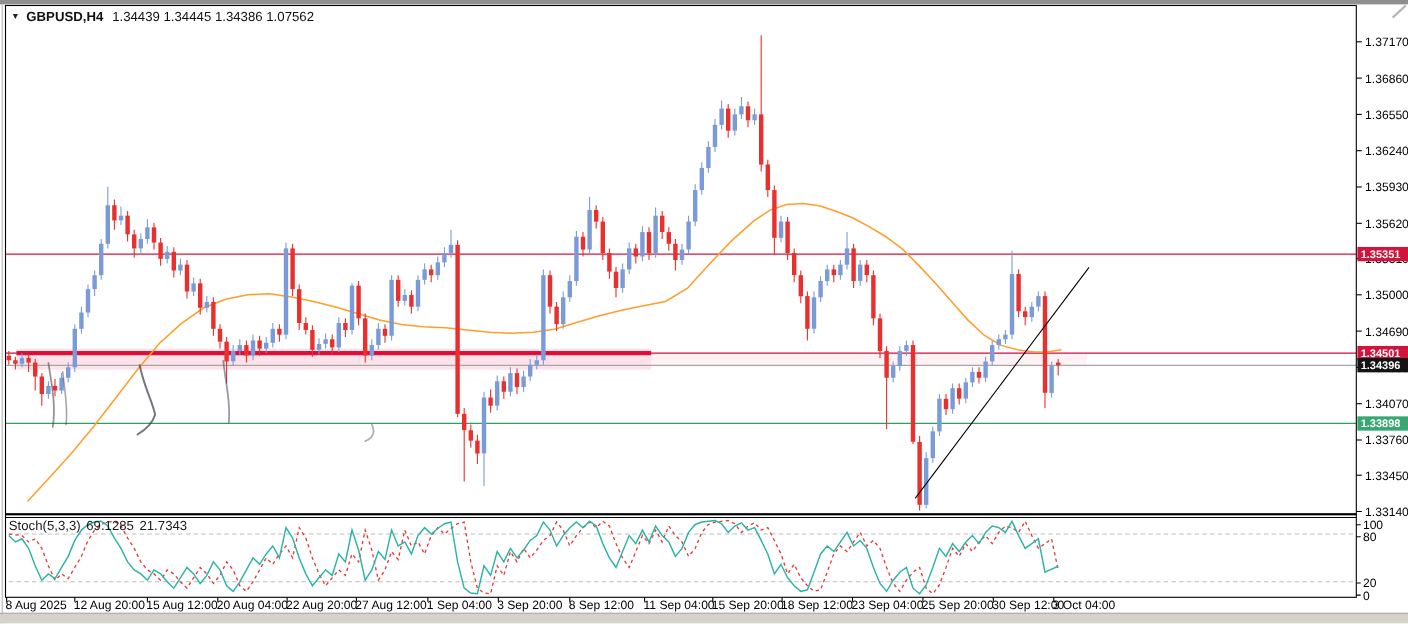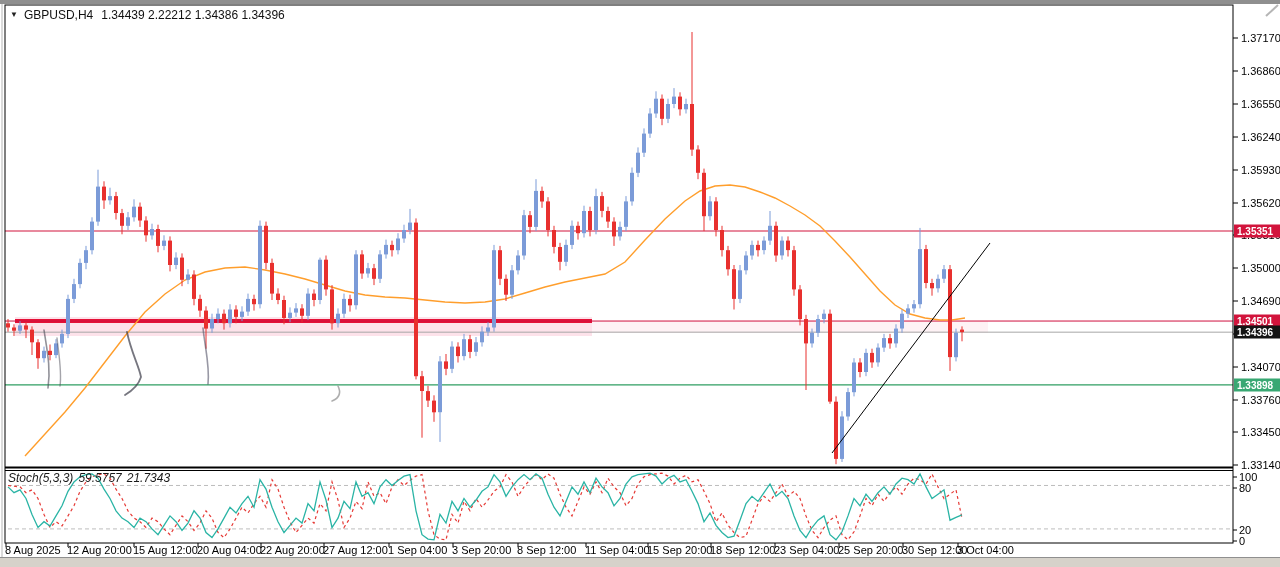--- a/index.html
+++ b/index.html
@@ -2,24 +2,24 @@
 <html><head>
 <meta charset="utf-8">
 <style>
   html,body{margin:0;padding:0;background:#ffffff;width:1280px;height:567px;overflow:hidden;
     font-family:"Liberation Sans","DejaVu Sans",sans-serif;}
   .window{position:relative;width:1280px;height:567px;background:#ffffff;}
   #chart-svg{position:absolute;left:0;top:0;}
   .chart-title{position:absolute;left:10px;top:8px;font-size:12px;color:#111;
     display:flex;align-items:center;gap:6px;white-space:nowrap;}
   .dd-icon{font-size:8px;color:#222;line-height:1;cursor:pointer;}
-  .sym{font-weight:normal;letter-spacing:0;}
+  .sym{font-weight:bold;letter-spacing:0;}
   .ohlc{margin-left:2px;}
   .stoch-title{position:absolute;left:8px;top:471px;font-size:12px;color:#1a1a1a;white-space:nowrap;}
-  .stoch-title span{margin-right:5px;font-style:italic;}
+  .stoch-title span{margin-right:5px;}
   text{font-family:"Liberation Sans","DejaVu Sans",sans-serif;}
 </style>
 </head>
 <body>
 
 <div class="window">
   <svg id="chart-svg" width="1280" height="567">
       <rect x="0" y="0" width="1280" height="4" fill="#8f8f8f"></rect>
       <line x1="2" y1="4" x2="2" y2="567" stroke="#b5b5b5" stroke-width="1"></line>
       <line x1="1266" y1="16" x2="1278" y2="5" stroke="#b5b5b5" stroke-width="2"></line>
@@ -441,18 +441,18 @@
       <line x1="839" y1="543" x2="839" y2="547" stroke="#000" stroke-width="1"></line>
       <text x="838" y="554" font-size="11" fill="#000">25 Sep 20:00</text>
       <line x1="903" y1="543" x2="903" y2="547" stroke="#000" stroke-width="1"></line>
       <text x="902" y="554" font-size="11" fill="#000">30 Sep 12:00</text>
       <line x1="958" y1="543" x2="958" y2="547" stroke="#000" stroke-width="1"></line>
       <text x="957" y="554" font-size="11" fill="#000">3 Oct 04:00</text>
     </svg>
   <div class="chart-title">
     <span class="dd-icon">▼</span>
     <span class="sym">GBPUSD,H4</span>
-    <span class="ohlc">1.34439 2.22212 1.34386 1.34396</span>
+    <span class="ohlc">1.34439 1.34445 1.34386 1.07562</span>
   </div>
   <div class="stoch-title">
-    <span>Stoch(5,3,3)</span><span>59.5757</span><span>21.7343</span>
+    <span>Stoch(5,3,3)</span><span>69.1285</span><span>21.7343</span>
   </div>
 </div>
 
 </body></html>

